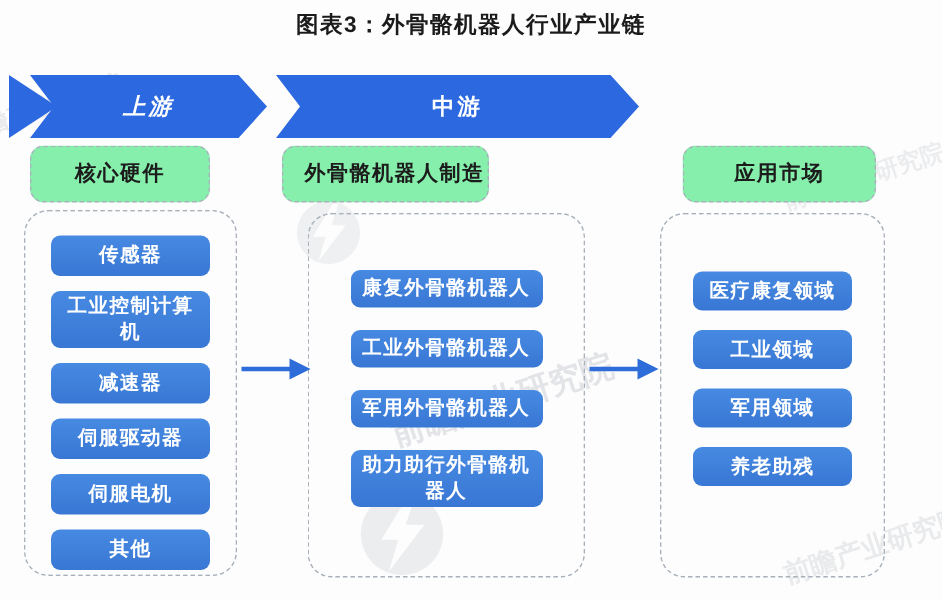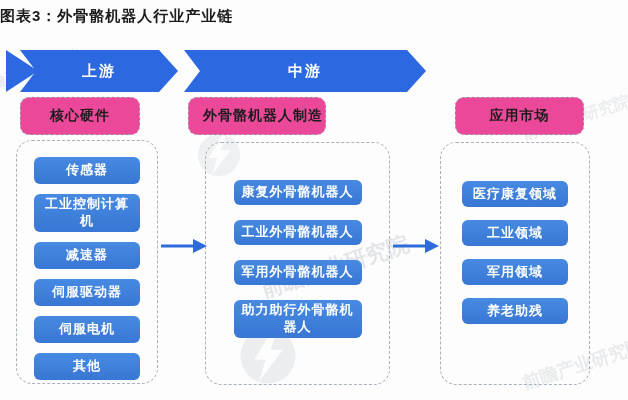--- a/index.html
+++ b/index.html
@@ -3,41 +3,41 @@
 <meta charset="utf-8">
 <style>
   html,body{margin:0;padding:0;background:#ffffff;}
   .canvas{
     position:relative;width:628px;height:400px;overflow:hidden;
     background:#fdfdfd;
     font-family:"Liberation Sans","DejaVu Sans",sans-serif;
   }
   .title{
     position:absolute;top:7px;left:0;width:100%;
-    font-size:15px;font-weight:bold;color:#1b1b1b;
+    text-align:center;font-size:15px;font-weight:bold;color:#1b1b1b;
     letter-spacing:1px;
   }
   
   .banner-tail{
     position:absolute;left:6px;top:50px;width:32px;height:42px;
     background:#2c68e0;
     clip-path:polygon(0 0,100% 50%,0 100%);
   }
   .seg{
     position:absolute;top:50px;height:42px;background:#2c68e0;
     clip-path:polygon(0 0,calc(100% - 19px) 0,100% 50%,calc(100% - 19px) 100%,0 100%,16px 50%);
     display:flex;align-items:center;justify-content:center;
     color:#ffffff;font-size:15px;font-weight:bold;letter-spacing:2px;
   }
-  .seg1{left:20px;width:158px;}
+  .seg1{left:20px;width:158px;font-style:italic;}
   .seg2{left:184px;width:242px;}
   .seg3{left:432px;width:188px;}
   
   .hdr{
-    position:absolute;top:97px;height:36px;background:#ec4899;
+    position:absolute;top:97px;height:36px;background:#86efac;
     border:1.6px dashed #a8b0ba;border-radius:9px;
     display:flex;align-items:center;justify-content:center;
     font-size:14px;font-weight:bold;color:#1c1c1c;letter-spacing:1px;
   }
   .hdr1{left:20px;width:118px;}
   .hdr2{left:188px;width:124px;padding-left:12px;}
   .hdr3{left:455px;width:127px;font-family:Liberation Serif, serif;}
   
   .cont{
     position:absolute;border:1.6px dashed #a8b0ba;border-radius:16px;

